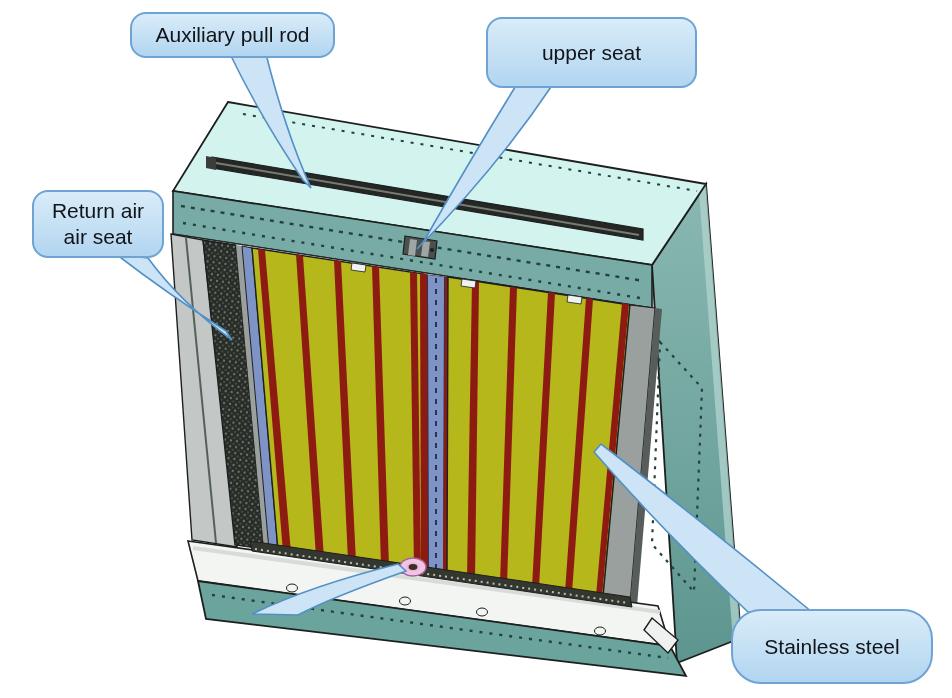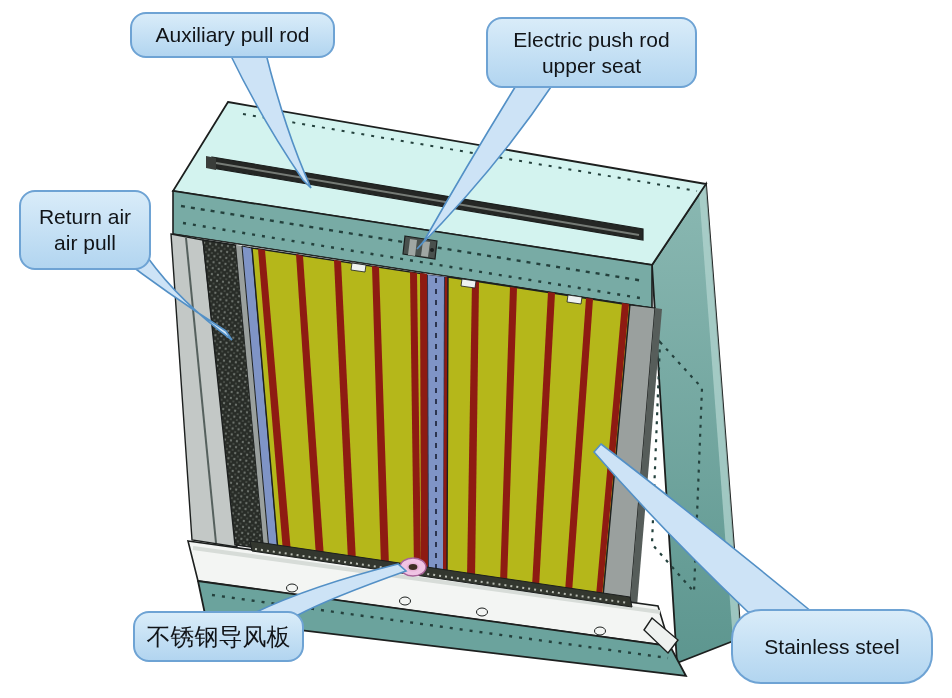--- a/index.html
+++ b/index.html
@@ -164,30 +164,26 @@
     <path class="leader" d="M252,614 Q310,586 398,564 L406,571 Q330,598 298,615 Z"></path>
     <path class="leader" d="M748,612 Q660,528 594,452 L601,444 Q700,520 812,612 Z"></path>
   </g>
 </svg>
 
   <div class="callout" style="left:130px;top:12px;width:205px;height:46px;font-size:21px;">
     <span>Auxiliary pull rod</span>
   </div>
 
   <div class="callout" style="left:486px;top:17px;width:211px;height:71px;font-size:21px;">
-    <span>Electric push rod</span>
     <span>upper seat</span>
   </div>
 
-  <div class="callout" style="left:19px;top:190px;width:132px;height:80px;font-size:21px;justify-content:center;">
+  <div class="callout" style="left:32px;top:190px;width:132px;height:68px;font-size:21px;justify-content:center;">
     <span>Return air</span>
-    <span>air pull</span>
+    <span>air seat</span>
   </div>
 
-  <div class="callout" style="left:133px;top:611px;width:171px;height:51px;font-size:24px;">
-    <span>不锈钢导风板</span>
-  </div>
 
   <div class="callout" style="left:731px;top:609px;width:202px;height:75px;font-size:21px;border-radius:30px;">
     <span>Stainless steel</span>
   </div>
 
 </div>
 
 </body></html>

